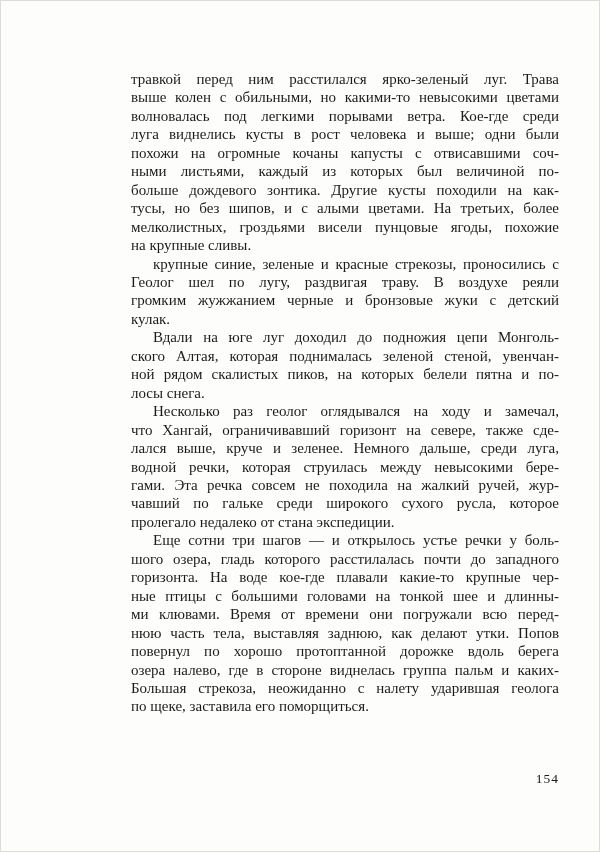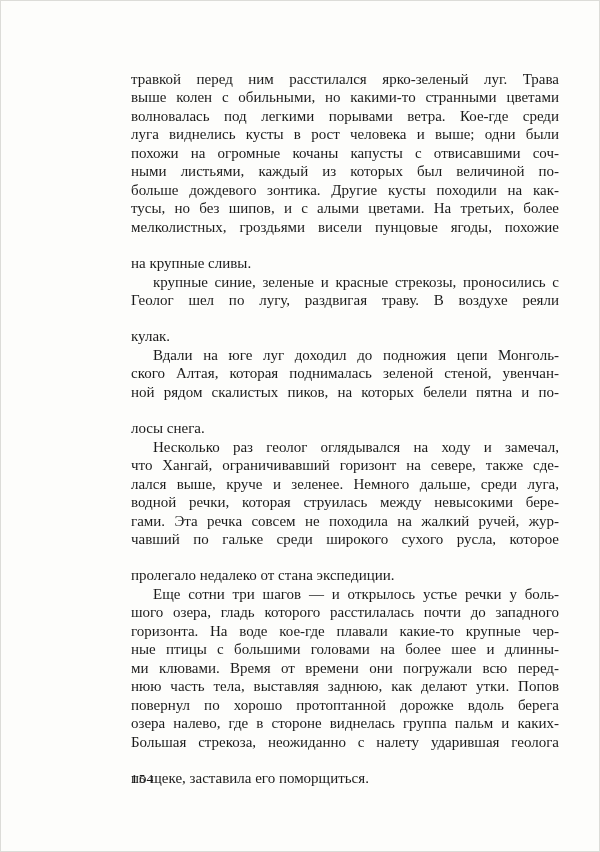--- a/index.html
+++ b/index.html
@@ -30,57 +30,57 @@
   }
   .para { margin: 0; padding: 0; }
   .line {
     text-align: justify;
     text-align-last: justify;
     -moz-text-align-last: justify;
     white-space: normal;
   }
   .line.para-end {
     text-align-last: left;
-    margin-top: 18px;
     -moz-text-align-last: left;
   }
   .para.indented .line:first-child {
     text-indent: 22px;
   }
   .page-number {
     position: absolute;
     top: 770px;
     left: 130px;
     width: 428px;
-    text-align: left;
+    text-align: right;
     color: var(--text-color, #1b1b1b);
     font-size: 13.5px;
     letter-spacing: 1px;
   }
 </style>
 </head>
 <body>
 
 <div class="page">
   <div class="text-block">
       <div class="para">
         <div class="line">травкой перед ним расстилался ярко-зеленый луг. Трава</div>
-        <div class="line">выше колен с обильными, но какими-то странными цветами</div>
+        <div class="line">выше колен с обильными, но какими-то невысокими цветами</div>
         <div class="line">волновалась под легкими порывами ветра. Кое-где среди</div>
         <div class="line">луга виднелись кусты в рост человека и выше; одни были</div>
         <div class="line">похожи на огромные кочаны капусты с отвисавшими соч-</div>
         <div class="line">ными листьями, каждый из которых был величиной по-</div>
         <div class="line">больше дождевого зонтика. Другие кусты походили на как-</div>
         <div class="line">тусы, но без шипов, и с алыми цветами. На третьих, более</div>
         <div class="line">мелколистных, гроздьями висели пунцовые ягоды, похожие</div>
         <div class="line para-end">на крупные сливы.</div>
       </div>
       <div class="para indented">
         <div class="line">крупные синие, зеленые и красные стрекозы, проносились с</div>
         <div class="line">Геолог шел по лугу, раздвигая траву. В воздухе реяли</div>
+        <div class="line">громким жужжанием черные и бронзовые жуки с детский</div>
         <div class="line para-end">кулак.</div>
       </div>
       <div class="para indented">
         <div class="line">Вдали на юге луг доходил до подножия цепи Монголь-</div>
         <div class="line">ского Алтая, которая поднималась зеленой стеной, увенчан-</div>
         <div class="line">ной рядом скалистых пиков, на которых белели пятна и по-</div>
         <div class="line para-end">лосы снега.</div>
       </div>
       <div class="para indented">
         <div class="line">Несколько раз геолог оглядывался на ходу и замечал,</div>
@@ -88,21 +88,21 @@
         <div class="line">лался выше, круче и зеленее. Немного дальше, среди луга,</div>
         <div class="line">водной речки, которая струилась между невысокими бере-</div>
         <div class="line">гами. Эта речка совсем не походила на жалкий ручей, жур-</div>
         <div class="line">чавший по гальке среди широкого сухого русла, которое</div>
         <div class="line para-end">пролегало недалеко от стана экспедиции.</div>
       </div>
       <div class="para indented">
         <div class="line">Еще сотни три шагов — и открылось устье речки у боль-</div>
         <div class="line">шого озера, гладь которого расстилалась почти до западного</div>
         <div class="line">горизонта. На воде кое-где плавали какие-то крупные чер-</div>
-        <div class="line">ные птицы с большими головами на более шее и длинны-</div>
+        <div class="line">ные птицы с большими головами на тонкой шее и длинны-</div>
         <div class="line">ми клювами. Время от времени они погружали всю перед-</div>
         <div class="line">нюю часть тела, выставляя заднюю, как делают утки. Попов</div>
         <div class="line">повернул по хорошо протоптанной дорожке вдоль берега</div>
         <div class="line">озера налево, где в стороне виднелась группа пальм и каких-</div>
         <div class="line">Большая стрекоза, неожиданно с налету ударившая геолога</div>
         <div class="line para-end">по щеке, заставила его поморщиться.</div>
       </div>
     </div>
   <div class="page-number">154</div>
 </div>

